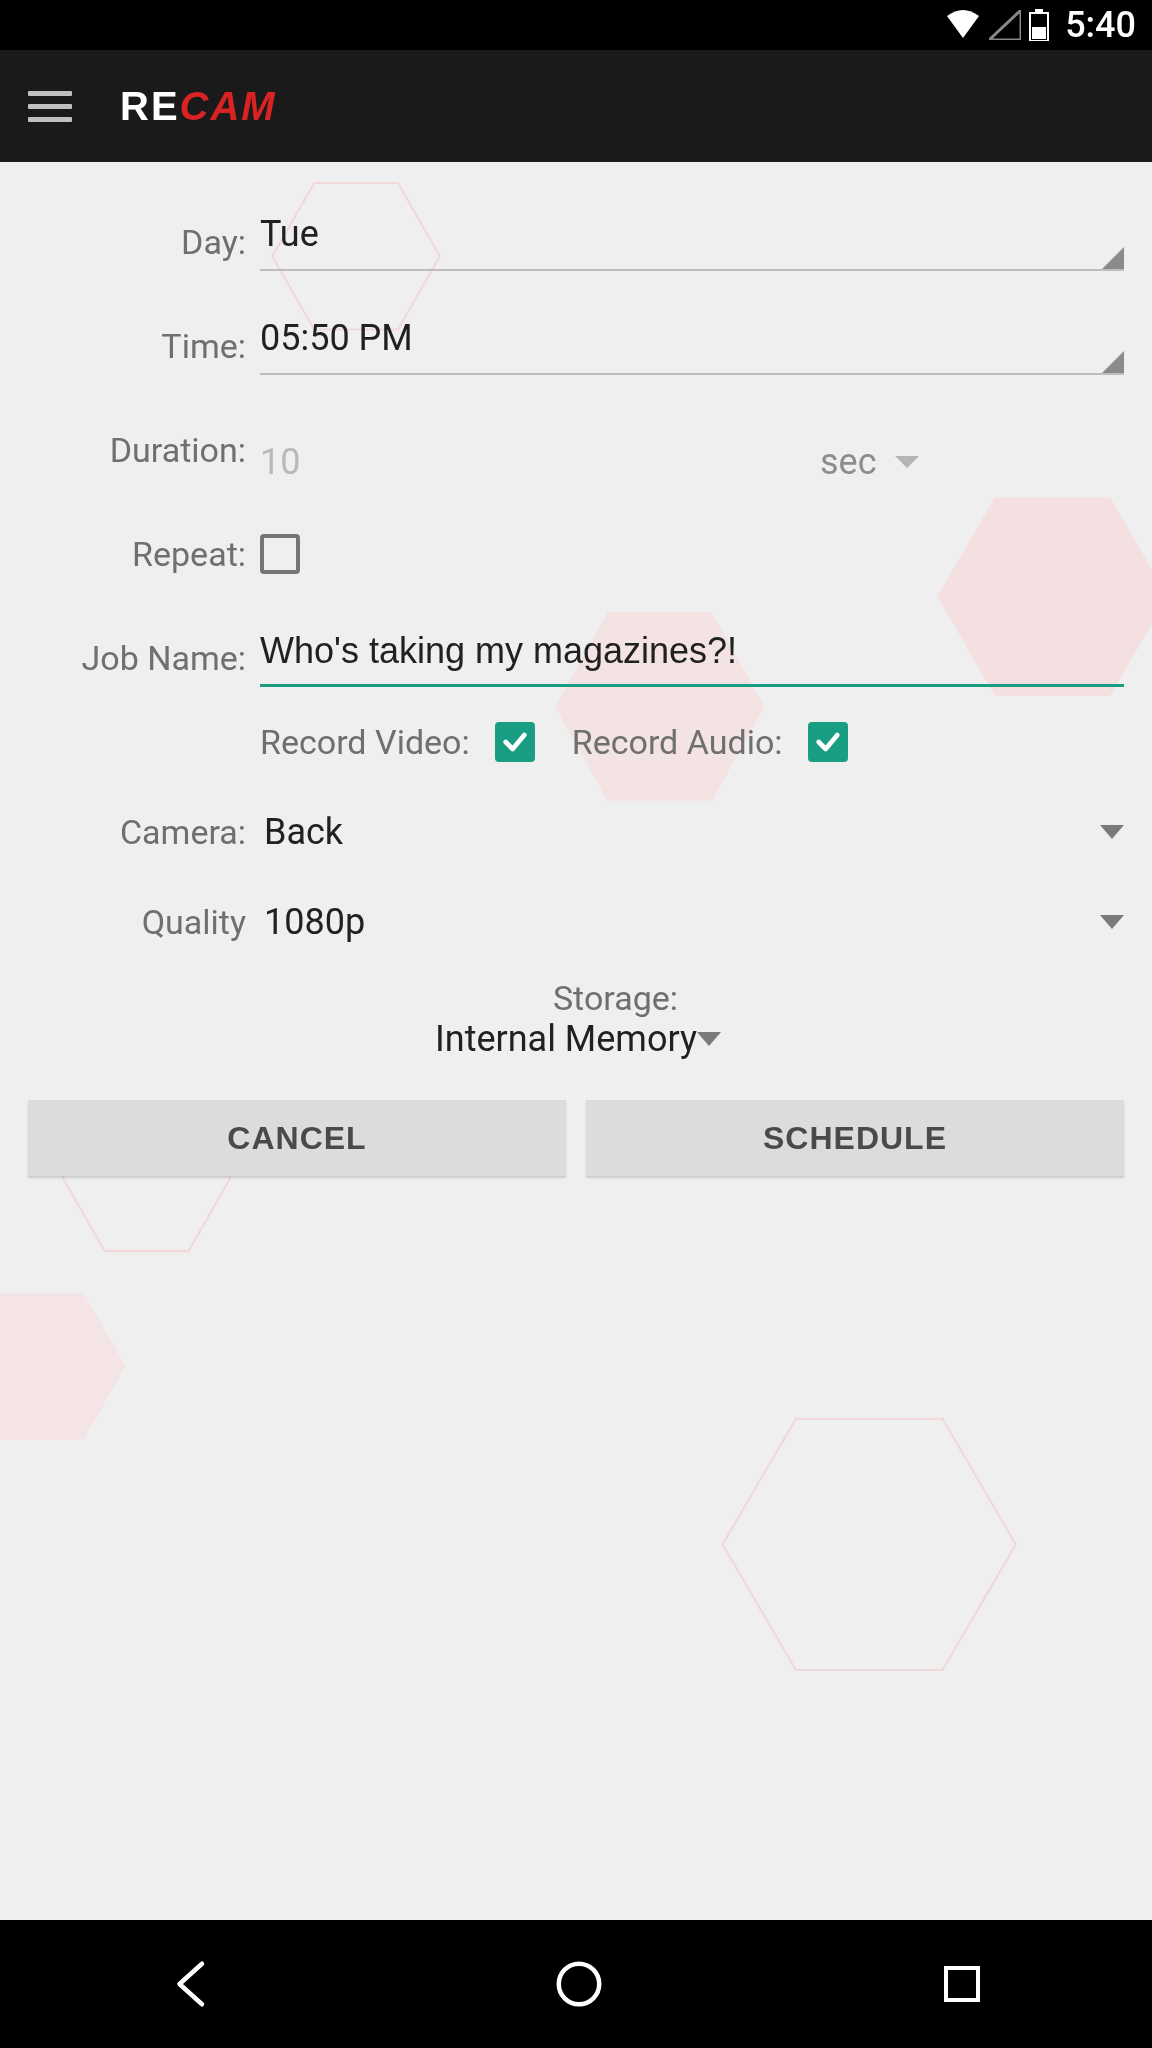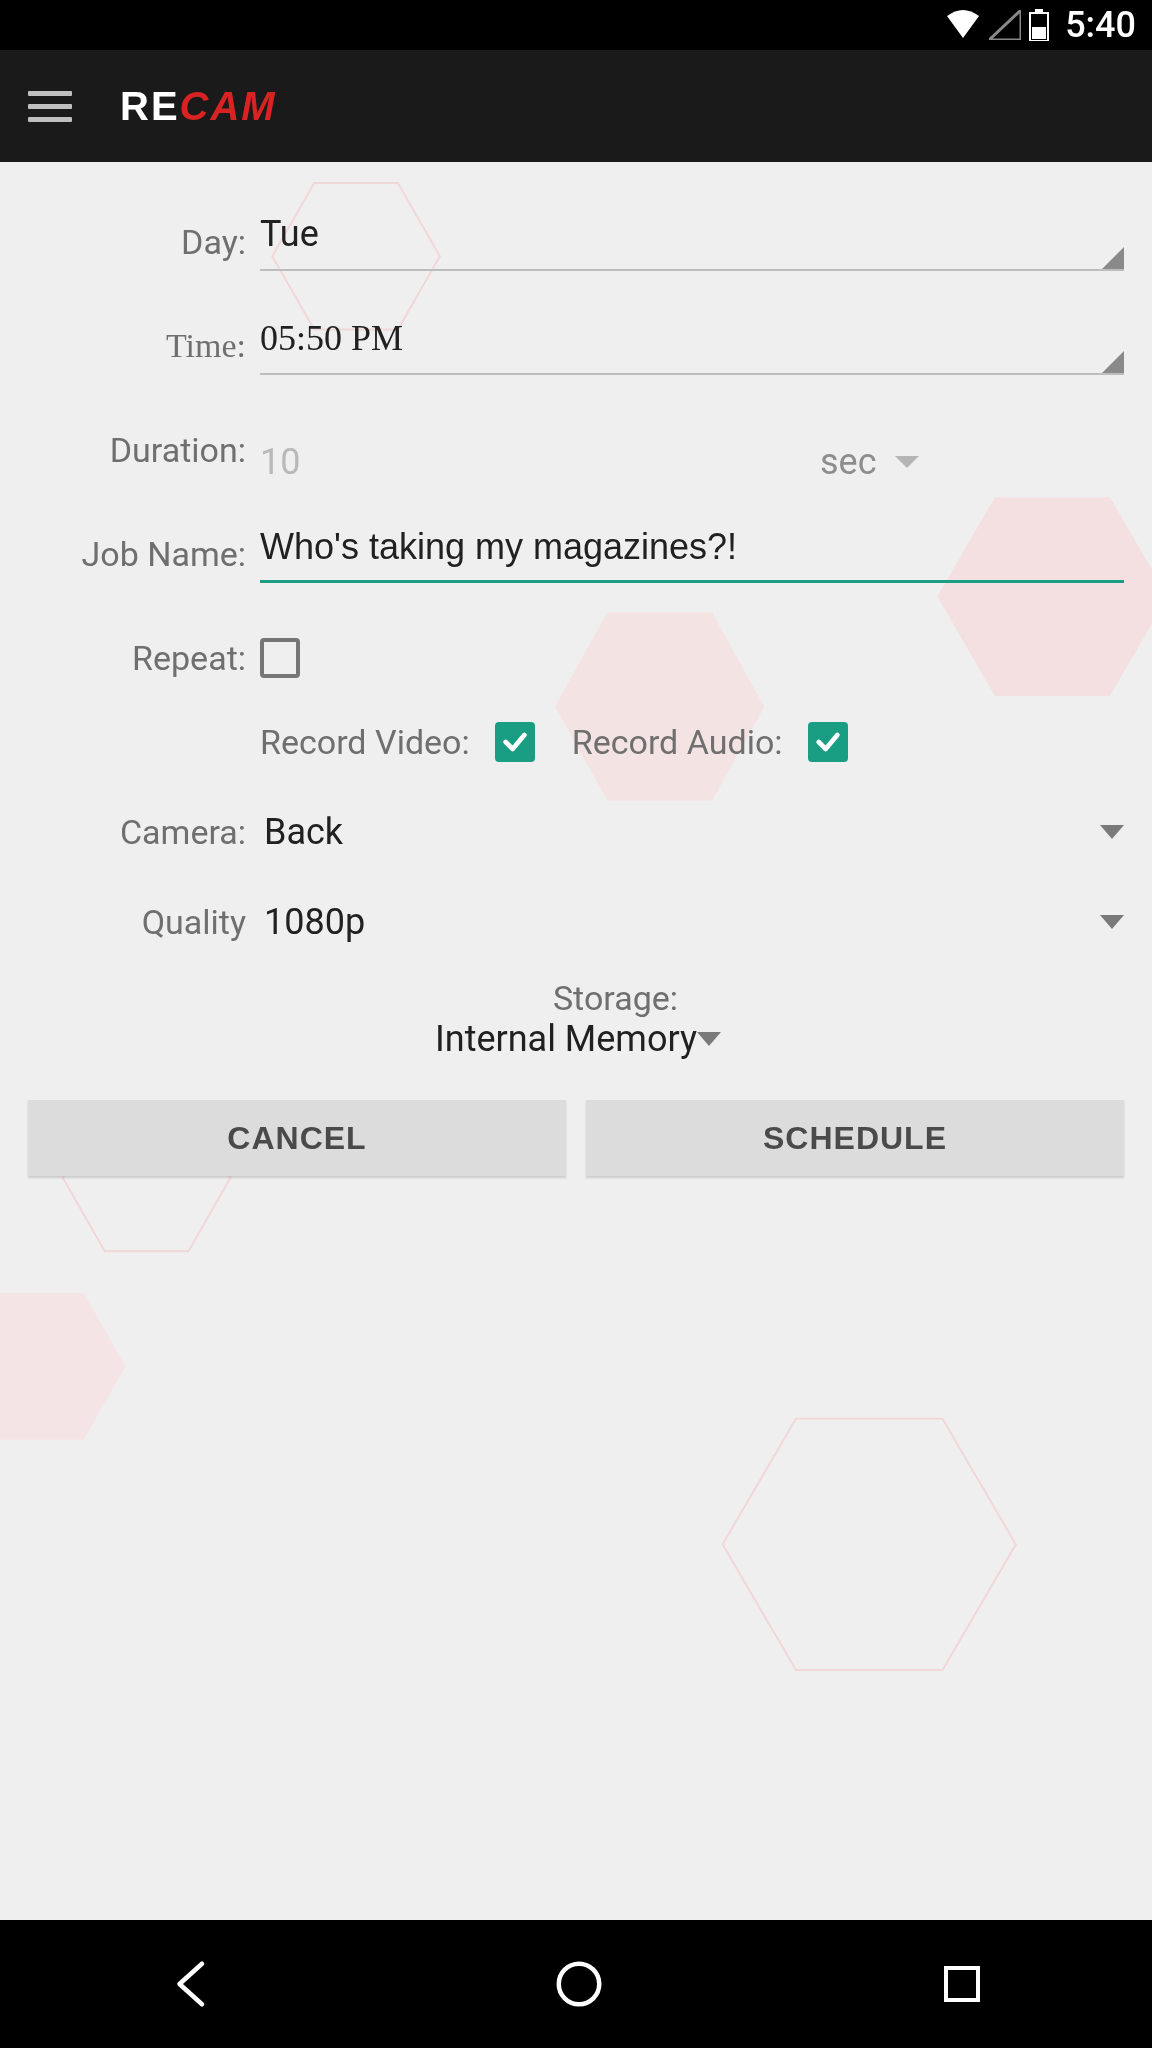--- a/index.html
+++ b/index.html
@@ -212,21 +212,21 @@
       <div class="row">
         <div class="label">Day:</div>
         <div class="field-wrap">
           <div class="spinner-field">
             <span>Tue</span>
             <div class="spinner-caret"></div>
           </div>
         </div>
       </div>
 
-      <div class="row" style="margin-top:12px;font-family:Liberation Serif, serif;">
+      <div class="row" style="margin-top:12px;">
         <div class="label">Time:</div>
         <div class="field-wrap">
           <div class="spinner-field">
             <span>05:50 PM</span>
             <div class="spinner-caret"></div>
           </div>
         </div>
       </div>
 
       <div class="row" style="margin-top:8px;">
@@ -234,30 +234,30 @@
         <div class="field-wrap" style="display:flex;align-items:center;margin-top:24px;">
           <span class="duration-val">10</span>
           <span class="duration-unit">
             <span>sec</span>
             <span class="unit-caret"></span>
           </span>
         </div>
       </div>
 
       <div class="row">
+        <div class="label">Repeat:</div>
+        <div class="field-wrap">
+          <div class="checkbox"></div>
+        </div>
+      </div>
+
+      <div class="row">
         <div class="label">Job Name:</div>
         <div class="field-wrap">
           <input class="text-input" type="text" value="Who's taking my magazines?!" style="">
-        </div>
-      </div>
-
-      <div class="row">
-        <div class="label">Repeat:</div>
-        <div class="field-wrap">
-          <div class="checkbox"></div>
         </div>
       </div>
 
       <div class="sub-row">
         <span class="sub-label">Record Video:</span>
         <div class="check-on">
           <svg width="28" height="28" viewBox="0 0 24 24">
               <path d="M4 12 L10 18 L20 6" stroke="#fff" stroke-width="4" fill="none" stroke-linecap="round" stroke-linejoin="round"></path>
             </svg>
         </div>

